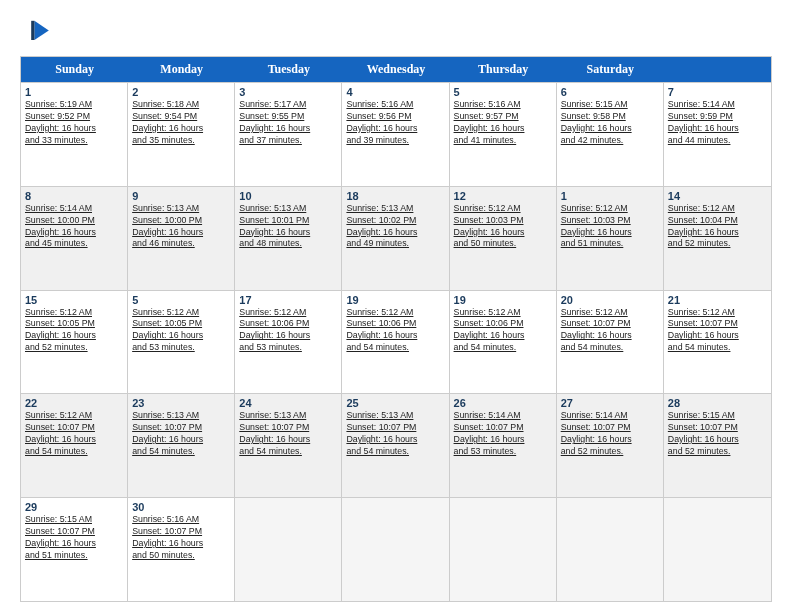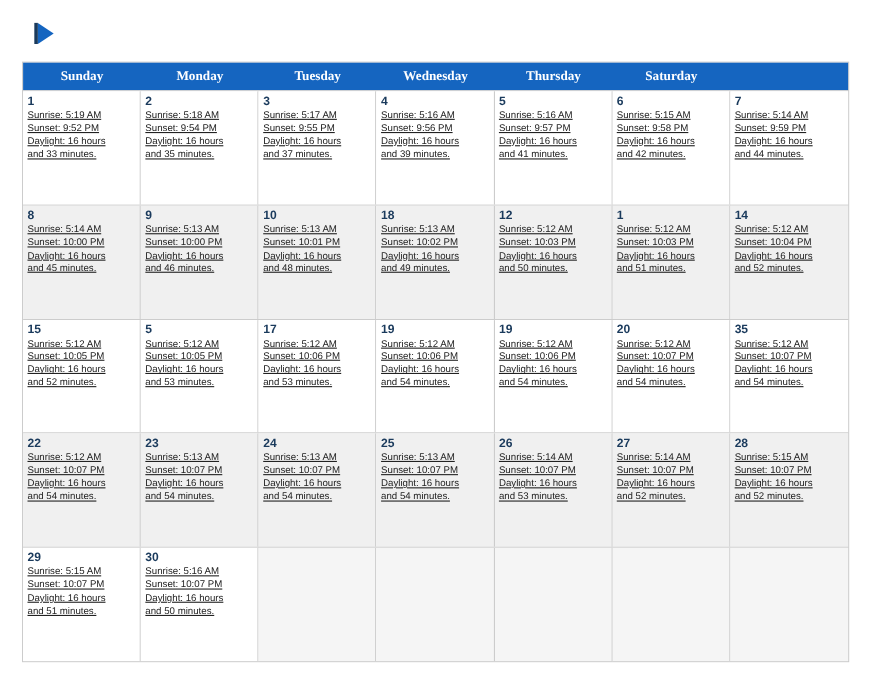--- a/index.html
+++ b/index.html
@@ -219,21 +219,21 @@
           </div>
           <div class="cal-cell">
             <span class="day-num">19</span>
             <div class="cell-text">Sunrise: 5:12 AM<br>Sunset: 10:06 PM<br>Daylight: 16 hours<br>and 54 minutes.</div>
           </div>
           <div class="cal-cell">
             <span class="day-num">20</span>
             <div class="cell-text">Sunrise: 5:12 AM<br>Sunset: 10:07 PM<br>Daylight: 16 hours<br>and 54 minutes.</div>
           </div>
           <div class="cal-cell">
-            <span class="day-num">35</span>
+            <span class="day-num">21</span>
             <div class="cell-text">Sunrise: 5:12 AM<br>Sunset: 10:07 PM<br>Daylight: 16 hours<br>and 54 minutes.</div>
           </div>
         </div>
         <div class="cal-row">
           <div class="cal-cell shaded">
             <span class="day-num">22</span>
             <div class="cell-text">Sunrise: 5:12 AM<br>Sunset: 10:07 PM<br>Daylight: 16 hours<br>and 54 minutes.</div>
           </div>
           <div class="cal-cell shaded">
             <span class="day-num">23</span>

